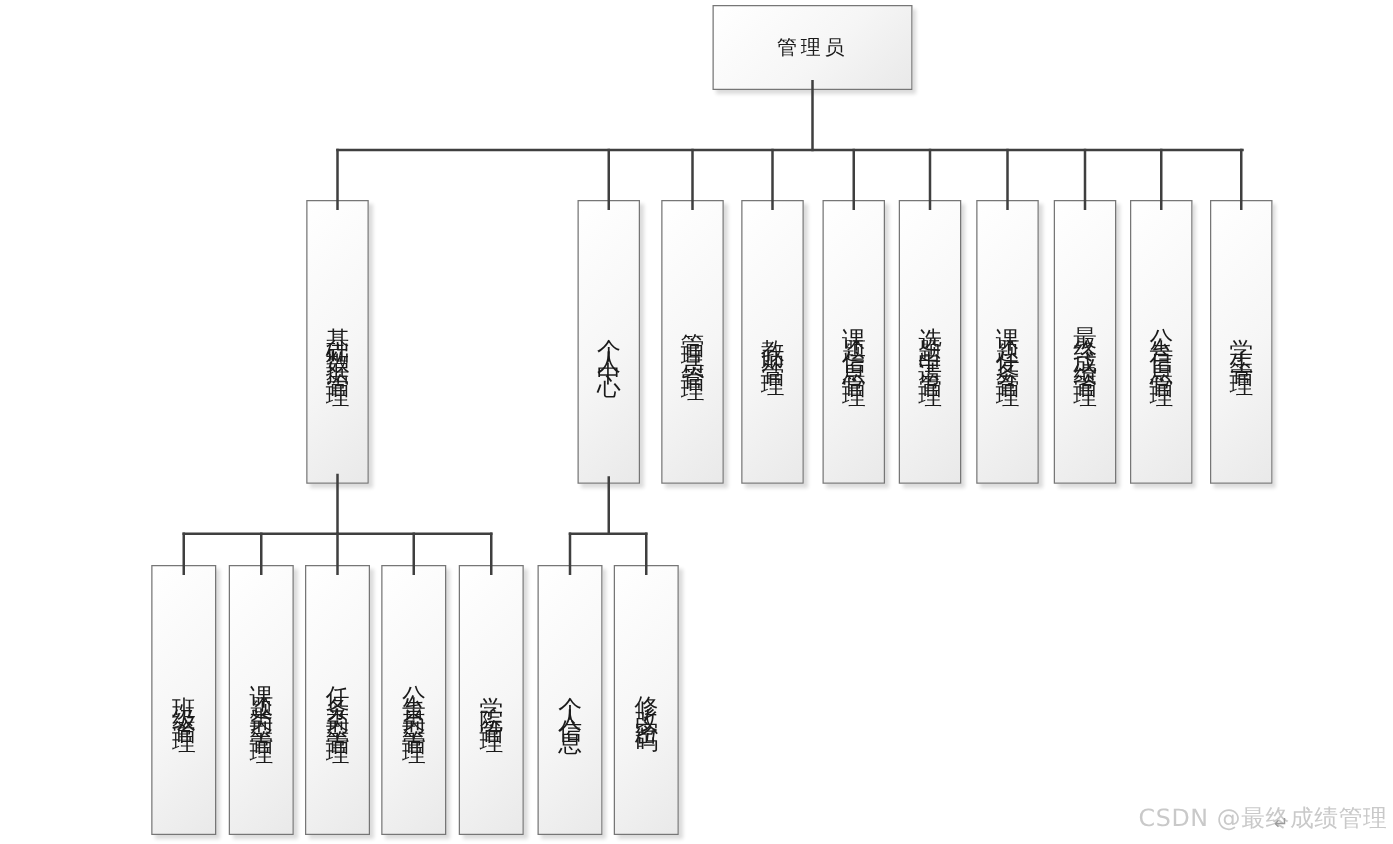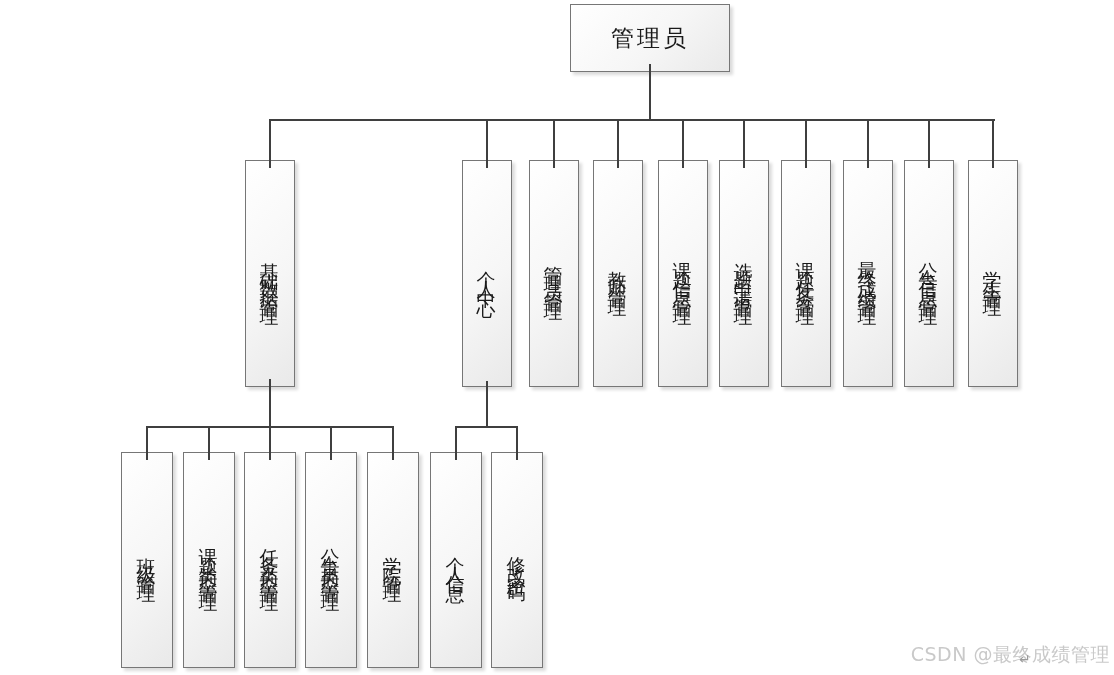--- a/index.html
+++ b/index.html
@@ -17,21 +17,21 @@
     border: 1px solid #767676;
     background: linear-gradient(135deg, #ffffff 0%, #f6f6f6 55%, #e9e9e9 100%);
     box-shadow: 3px 3px 3px rgba(0,0,0,0.14);
     display: flex;
     align-items: center;
     justify-content: center;
     color: #1a1a1a;
     z-index: 1;
   }
   .node.h {
-    font-size: 23px;
+    font-size: 16px;
     letter-spacing: 3px;
   }
   .node.v {
     writing-mode: vertical-rl;
     text-orientation: upright;
     font-size: 19px;
     letter-spacing: 9px;
   }
   .line {
     position: absolute;

